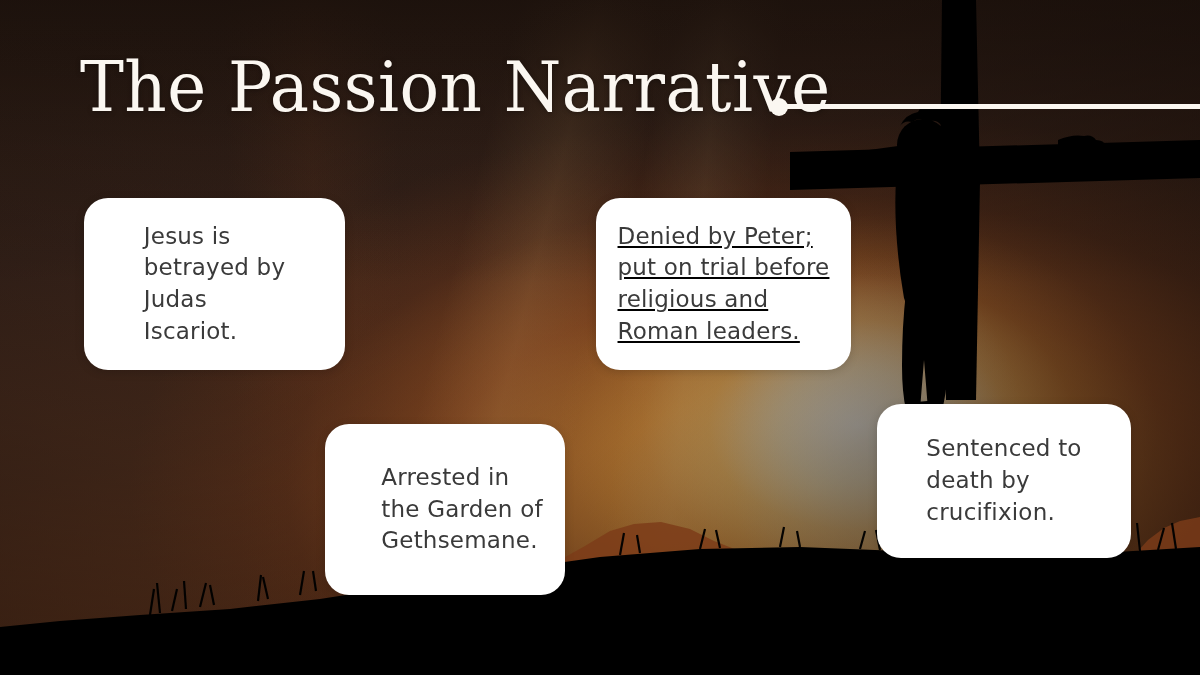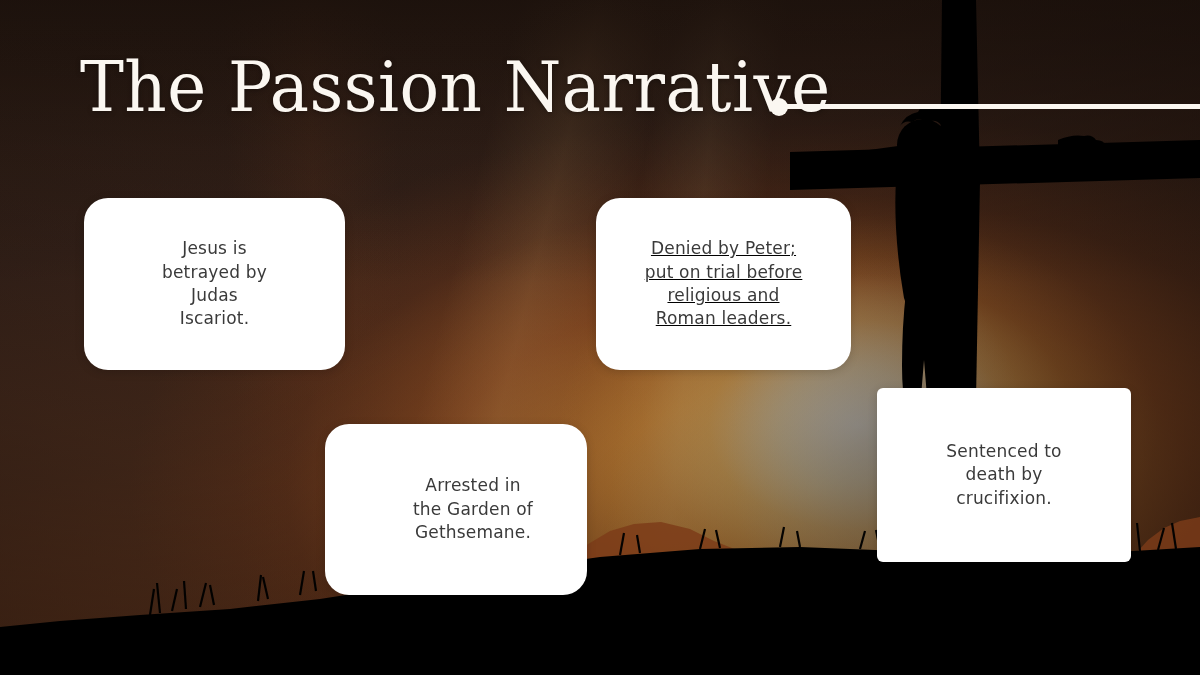--- a/index.html
+++ b/index.html
@@ -128,33 +128,33 @@
     background:#ffffff;
     border-radius:24px;
     display:flex;
     align-items:center;
     justify-content:center;
     padding:10px 14px;
     box-shadow:0 2px 10px rgba(0,0,0,0.16);
   }
   .card-text {
     font-family:"DejaVu Sans", "Liberation Sans", sans-serif;
-    font-size:17px;
+    font-size:23px;
     line-height:1.38;
     font-weight:400;
     letter-spacing:0.2px;
     color:#3a3a3a;
-    text-align:center;
+    text-align:left;
     white-space:pre-line;
   }
 
   #card-1 { left:84px;  top:198px; width:261px; height:172px; }
   #card-2 { left:596px; top:198px; width:255px; height:172px;text-decoration:underline; }
-  #card-3 { left:325px; top:424px; width:262px; height:171px;padding-left:48px; }
-  #card-4 { left:877px; top:388px; width:254px; height:174px;border-radius:6px; }
+  #card-3 { left:325px; top:424px; width:240px; height:171px;padding-left:48px; }
+  #card-4 { left:877px; top:404px; width:254px; height:154px; }
 </style>
 </head>
 <body>
 
 <div id="slide">
 
   <div class="bg-layer bg-base"></div>
   <div class="bg-layer bg-sky"></div>
   <div class="bg-layer bg-clouds"></div>
   <div class="bg-layer bg-sunglow"></div>

